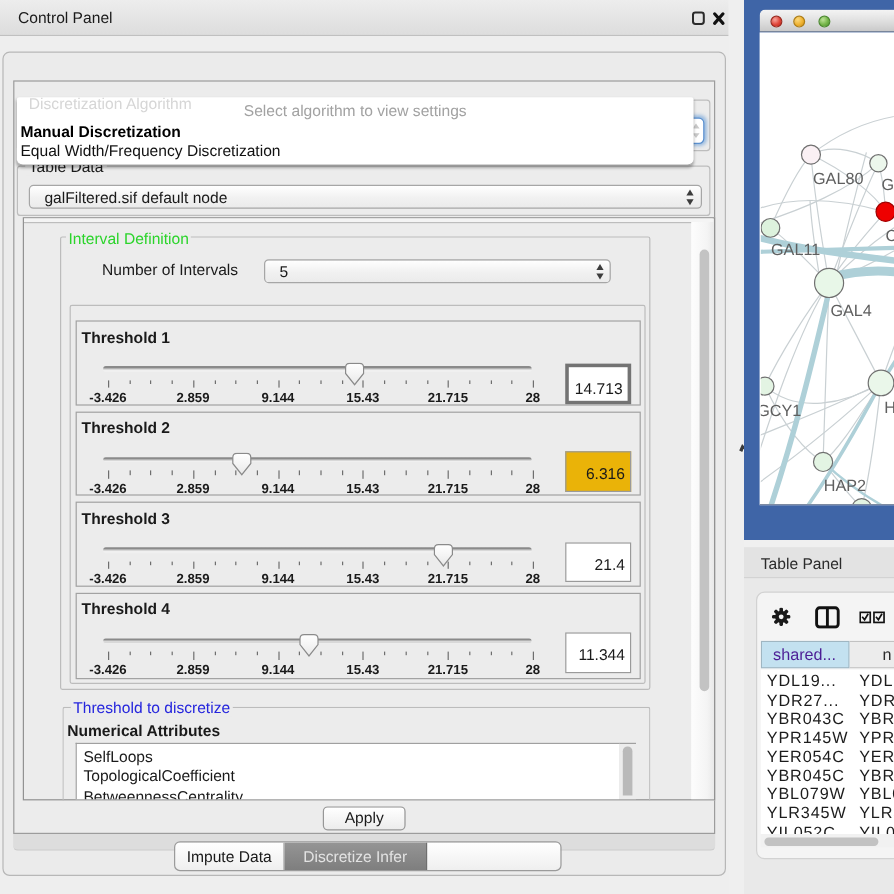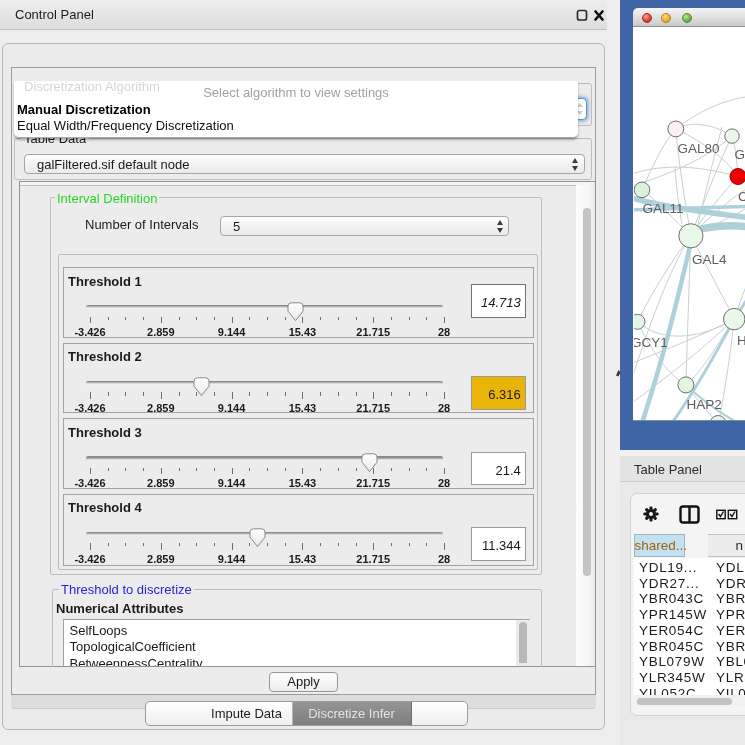--- a/index.html
+++ b/index.html
@@ -97,21 +97,21 @@
         <svg style="position:absolute;left:223.8px;top:33.5px;" width="17" height="20" viewBox="0 0 17 20">
           <defs>
             <linearGradient id="thg0" x1="0" y1="0" x2="0" y2="1">
               <stop offset="0" stop-color="#ffffff"></stop>
               <stop offset="0.5" stop-color="#f4f4f4"></stop>
               <stop offset="1" stop-color="#e8e8e8"></stop>
             </linearGradient>
           </defs>
           <path d="M1,4.2 Q1,0.8 4.4,0.8 L12.6,0.8 Q16,0.8 16,4.2 L16,9.2 L8.5,18.6 L1,9.2 Z" fill="url(#thg0)" stroke="#8a8a8a" stroke-width="1"></path>
         </svg>
-        <div style="position:absolute;left:407px;top:16px;width:55.3px;height:33.7px;background:#fff;border:1px solid #737373;box-sizing:border-box;font-style:italic;">
+        <div style="position:absolute;left:407px;top:35px;width:55.3px;height:33.7px;background:#fff;border:3px solid #737373;box-sizing:border-box;">
           <div style="position:absolute;right:4px;top:10px;font-size:13px;">14.713</div>
         </div>
       </div>
       <div class="abs" style="left:62.5px;top:342.7px;width:471px;height:70.8px;border:1px solid #a2a2a2;box-sizing:border-box;">
         <div style="position:absolute;left:4.5px;top:5.5px;font-weight:bold;font-size:13px;">Threshold 2</div>
         <div style="position:absolute;left:22px;top:37px;width:357px;height:4.5px;border-radius:2.2px;background:linear-gradient(#8a8a8a 0 1.5px,#b2b2b2 1.5px 2.5px,#d8d8d8 2.5px 3.5px,#f0f0f0 3.5px 100%);"></div>
         <div style="position:absolute;left:26.5px;top:48.7px;width:1px;height:6.5px;background:#6e6e6e;"></div>
         <div style="position:absolute;left:44.2px;top:48.7px;width:1px;height:3.2px;background:#6e6e6e;"></div>
         <div style="position:absolute;left:61.9px;top:48.7px;width:1px;height:3.2px;background:#6e6e6e;"></div>
         <div style="position:absolute;left:79.6px;top:48.7px;width:1px;height:3.2px;background:#6e6e6e;"></div>
@@ -247,21 +247,21 @@
 <div class="abs" style="left:56px;top:601px;font-size:13px;font-weight:bold;">Numerical Attributes</div>
 
 <div class="abs" style="left:63px;top:619px;width:452.5px;height:47px;background:#ffffff;border-top:1px solid #a0a0a0;border-left:1px solid #a0a0a0;box-sizing:border-box;overflow:hidden;">
   <div style="padding:3px 0 0 5.5px;line-height:16.4px;font-size:13px;">SelfLoops<br>TopologicalCoefficient<br>BetweennessCentrality</div>
 </div>
 <div class="abs" style="left:515.5px;top:619px;width:14.5px;height:47px;background:#ececec;border-top:1px solid #a0a0a0;box-sizing:border-box;"></div>
 <div class="abs" style="left:518.5px;top:622px;width:8.5px;height:41px;background:#b9b9b9;border-radius:4px 4px 0 0;"></div>
 
 <div class="abs" style="left:269px;top:672px;width:67px;height:17.5px;background:linear-gradient(#ffffff,#ececec);border:1px solid #979797;border-radius:4px;display:flex;align-items:center;justify-content:center;font-size:13px;">Apply</div>
 
-<div class="abs" style="left:145px;top:700.5px;width:321px;height:23px;border:1px solid #9b9b9b;border-radius:5px;background:linear-gradient(#ffffff,#efefef);display:flex;overflow:hidden;font-size:13px;justify-content:center;">
+<div class="abs" style="left:145px;top:700.5px;width:321px;height:23px;border:1px solid #9b9b9b;border-radius:5px;background:linear-gradient(#ffffff,#efefef);display:flex;overflow:hidden;font-size:13px;">
   <div class="seg" style="width:91px;border-right:1px solid #b5b5b5;">Impute Data</div>
   <div class="seg" style="width:119px;background:linear-gradient(#959595,#7e7e7e);color:#e3e3e3;border-right:1px solid #6f6f6f;">Discretize Infer</div>
 </div>
 
 <div class="abs" style="left:607px;top:0;width:13px;height:745px;background:#efefef;"></div>
 
 <svg class="abs" style="left:614.5px;top:368.5px;" width="8" height="9" viewBox="0 0 8 9">
   <path d="M1,6.5 L3.4,1 L6.8,4.8 L4.6,5.2 L3.6,7.6 Z" fill="#3a3a3a"></path>
   <path d="M3.8,7.8 L4.7,5.4 L5.6,6.2 Z" fill="#ffffff" opacity="0.85"></path>
 </svg>
@@ -363,21 +363,21 @@
   <path d="M10.5 1.5 V17.5" stroke="#111" stroke-width="2.4"></path>
 </svg>
 <svg class="abs" style="left:715.5px;top:508.5px;" width="23" height="11" viewBox="0 0 23 11">
   <rect x="0.8" y="1.3" width="8.4" height="8.4" fill="none" stroke="#111" stroke-width="1.4"></rect>
   <path d="M2.5 5 l2 2.5 l3 -5" stroke="#111" stroke-width="1.4" fill="none"></path>
   <rect x="12.3" y="1.3" width="8.4" height="8.4" fill="none" stroke="#111" stroke-width="1.4"></rect>
   <path d="M14 5 l2 2.5 l3 -5" stroke="#111" stroke-width="1.4" fill="none"></path>
 </svg>
 
 <div class="abs" style="left:633.5px;top:533.5px;width:111.5px;height:23.5px;overflow:hidden;">
-  <div style="position:absolute;left:0;top:0;width:51px;height:23.5px;background:#c3e1f0;border:1px solid #9fb6c2;box-sizing:border-box;text-align:center;line-height:22px;font-size:13.5px;color:#a16207;">shared...</div>
+  <div style="position:absolute;left:0;top:0;width:74px;height:23.5px;background:#c3e1f0;border:1px solid #9fb6c2;box-sizing:border-box;text-align:center;line-height:22px;font-size:13.5px;color:#4c1d95;">shared...</div>
   <div style="position:absolute;left:74px;top:0;width:80px;height:23.5px;background:#ececec;border:1px solid #c2c2c2;border-left:none;box-sizing:border-box;font-size:13.5px;color:#2b2b2b;line-height:22px;padding-left:28px;">n</div>
 </div>
 <div class="abs" style="left:633.5px;top:557.5px;width:111.5px;height:137px;background:#ffffff;overflow:hidden;font-size:13.5px;color:#1c1c1c;letter-spacing:0.7px;">
   <div style="position:absolute;left:5.5px;top:2.5px;line-height:15.7px;">YDL19...<br>YDR27...<br>YBR043C<br>YPR145W<br>YER054C<br>YBR045C<br>YBL079W<br>YLR345W<br>YIL052C</div>
   <div style="position:absolute;left:82.5px;top:2.5px;line-height:15.7px;">YDL1<br>YDR2<br>YBR0<br>YPR1<br>YER0<br>YBR0<br>YBL0<br>YLR3<br>YIL0</div>
 </div>
 <div class="abs" style="left:633.5px;top:694.5px;width:111.5px;height:11px;background:#f1f1f1;"></div>
 <div class="abs" style="left:637px;top:697.5px;width:94.5px;height:7px;background:#c2c2c2;border-radius:3.5px;"></div>
 
 </div>

